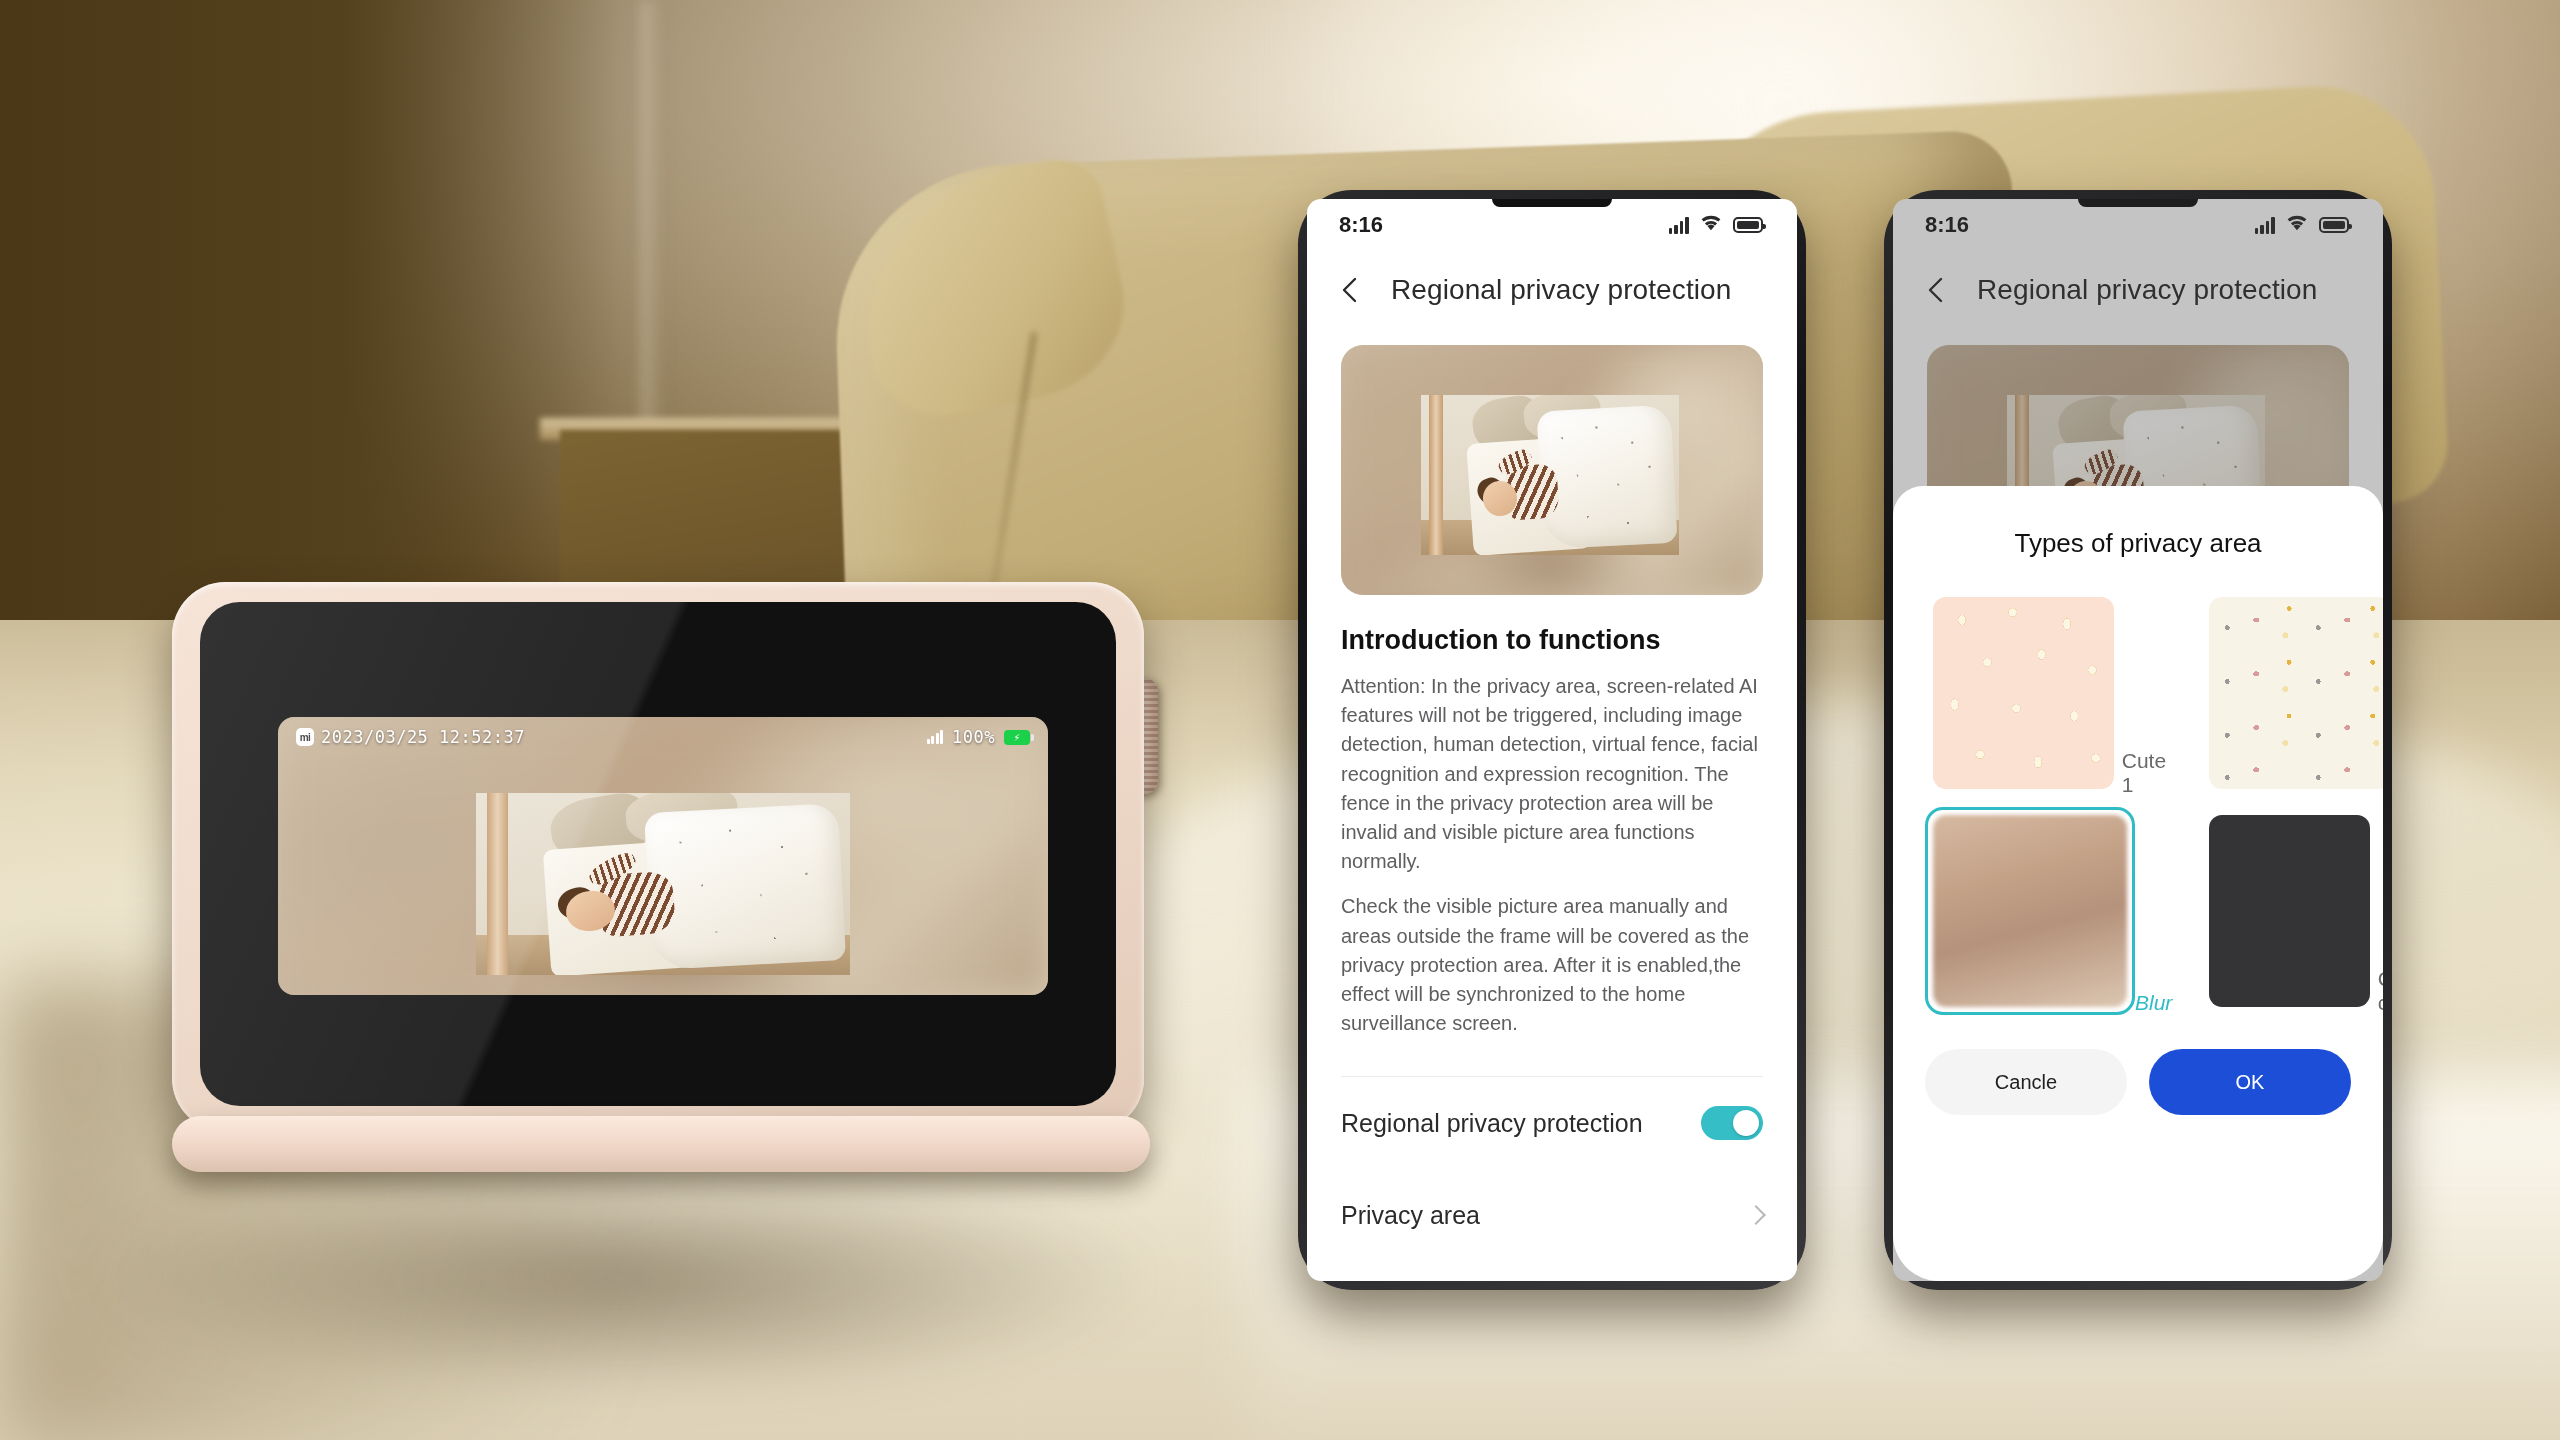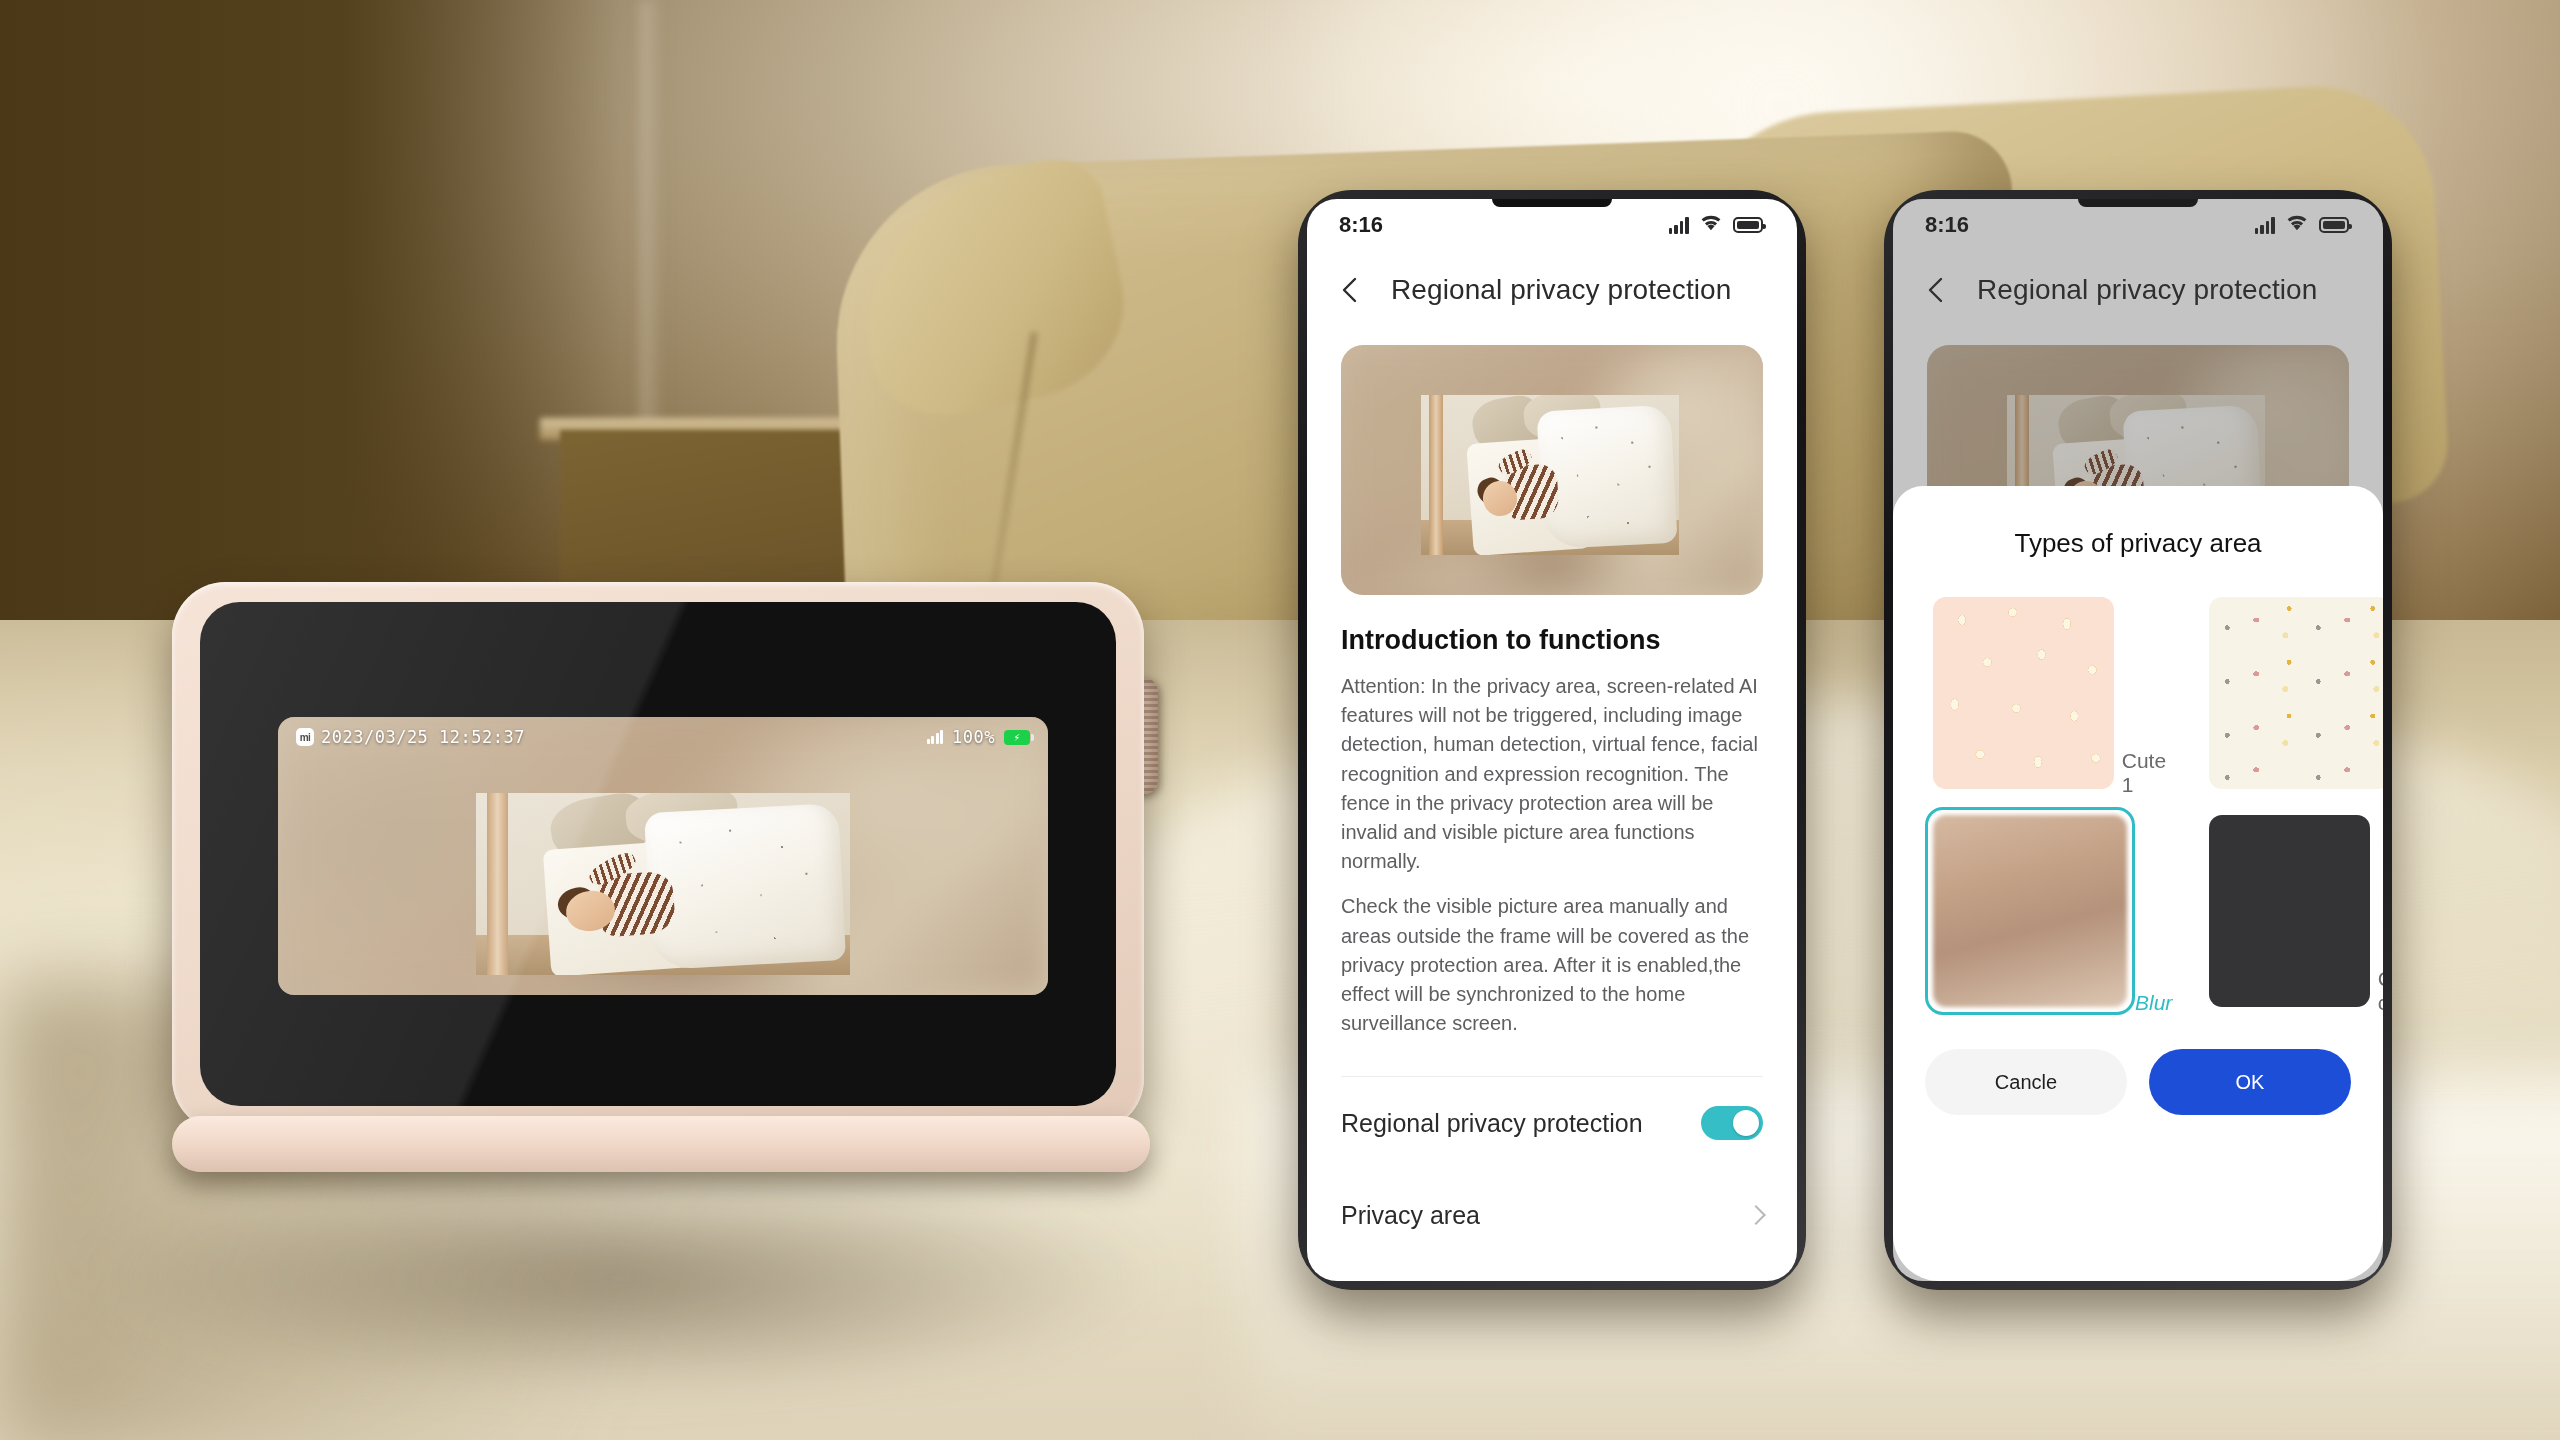--- a/index.html
+++ b/index.html
@@ -209,21 +209,21 @@
   .phone { position: absolute; }
   .phone-frame {
     position: absolute; inset: 0;
     background: linear-gradient(160deg, #2b2b2d 0%, #141416 30%, #1d1d1f 62%, #3a3a3d 100%);
     border-radius: 54px;
     box-shadow: 0 26px 50px rgba(40,28,10,.5);
     padding: 9px;
   }
   .phone-screen {
     position: absolute; left: 9px; top: 9px; right: 9px; bottom: 9px;
-    background: #fff; border-radius: 30px; overflow: hidden;
+    background: #fff; border-radius: 14px; overflow: hidden;
   }
   .notch {
     position: absolute; left: 50%; top: 0; transform: translateX(-50%);
     width: 120px; height: 8px; background: #111; border-radius: 0 0 8px 8px; z-index: 5;
   }
 
   
   .statusbar {
     height: 52px; display: flex; align-items: center; justify-content: space-between;
     padding: 0 34px 0 32px; font-size: 22px; font-weight: 600; color: #1c1c1e;

